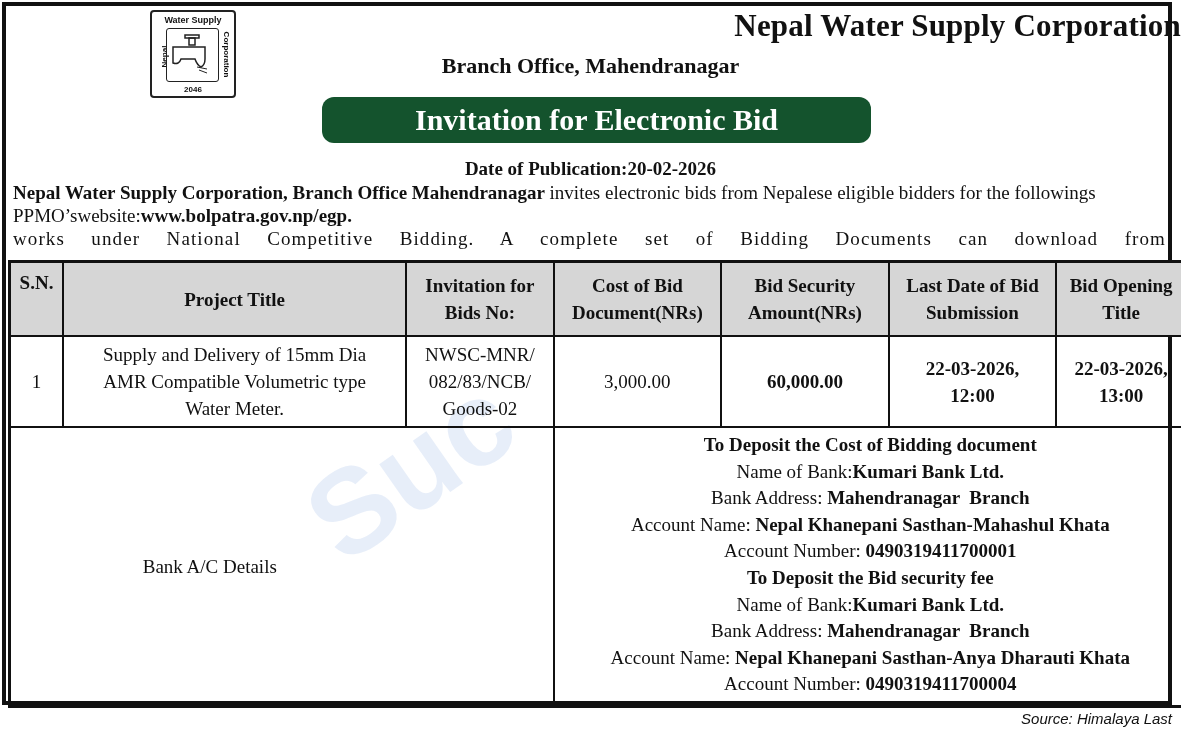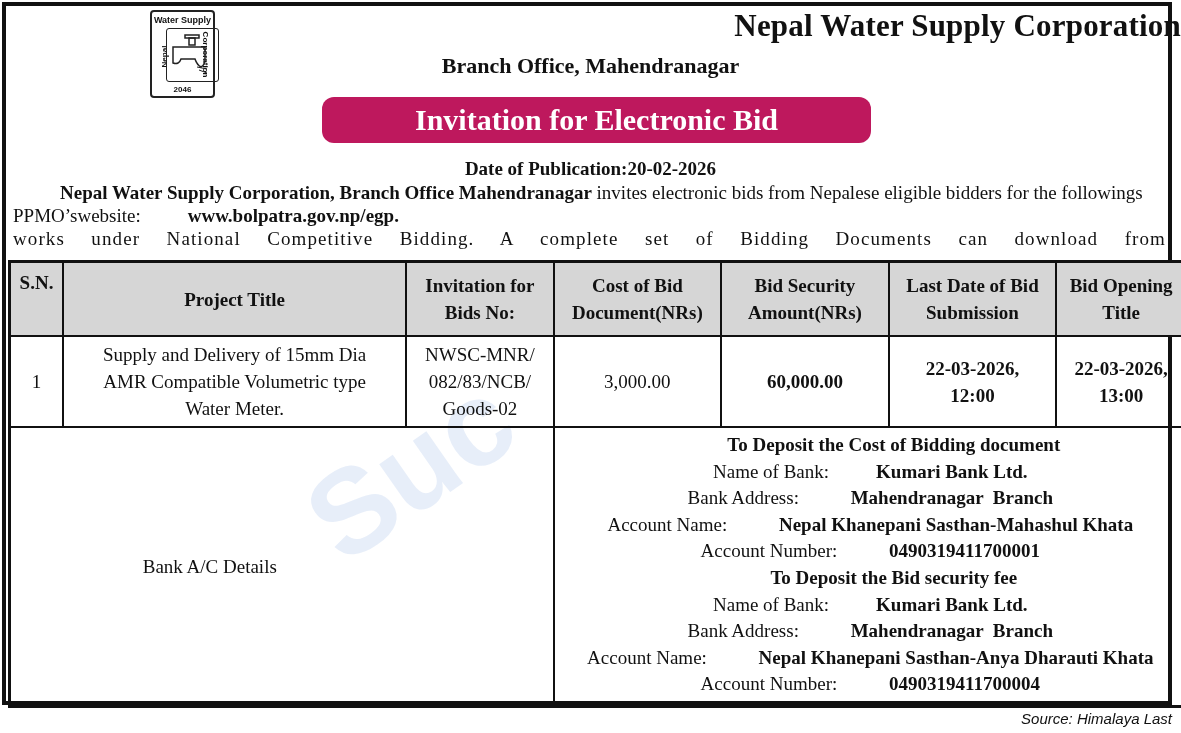--- a/index.html
+++ b/index.html
@@ -2,49 +2,49 @@
 <html><head>
   <meta charset="utf-8">
   <style>
     html, body { margin: 0; padding: 0; background: #ffffff; }
     body { width: 1181px; height: 733px; position: relative; overflow: hidden;
            font-family: "Liberation Serif", "DejaVu Serif", serif; color: #111; }
 
     .frame { position: absolute; left: 2px; top: 2px; width: 1170px; height: 703px;
              border: 4px solid #111; box-sizing: border-box; background: #fff; }
 
-    .logo { position: absolute; left: 150px; top: 10px; width: 65px; height: 88px;
+    .logo { position: absolute; left: 150px; top: 10px; width: 86px; height: 88px;
             border: 2px solid #222; border-radius: 4px; box-sizing: border-box; background:#fff; }
     .logo-top { position: absolute; top: 3px; left: 0; right: 0; text-align: center;
                 font-family: "Liberation Sans", "DejaVu Sans", sans-serif; font-size: 9px; font-weight: bold; }
     .logo-bottom { position: absolute; bottom: 2px; left: 0; right: 0; text-align: center;
                    font-family: "Liberation Sans", "DejaVu Sans", sans-serif; font-size: 8px; font-weight: bold; }
     .logo-left { position: absolute; left: -8px; top: 40px; transform: rotate(-90deg);
                  font-family: "Liberation Sans", "DejaVu Sans", sans-serif; font-size: 8px; font-weight: bold; width: 40px; text-align:center;}
     .logo-right { position: absolute; right: -22px; top: 38px; transform: rotate(90deg);
                   font-family: "Liberation Sans", "DejaVu Sans", sans-serif; font-size: 8px; font-weight: bold; width: 60px; text-align:center;}
     .logo-inner { position: absolute; left: 14px; top: 16px; width: 53px; height: 54px;
                   border: 1.5px solid #222; border-radius: 3px; box-sizing: border-box; }
 
     .org-title { position: absolute; left: 0; right: 0; top: 8px; text-align: right;
                  font-size: 31px; font-weight: bold; letter-spacing: 0.2px; }
     .org-sub { position: absolute; left: 0; right: 0; top: 53px; text-align: center;
                font-size: 22px; font-weight: bold; }
 
     .banner { position: absolute; left: 322px; top: 97px; width: 549px; height: 46px;
-              background: #be185d; border-radius: 12px; color: #fff; text-align: center;
+              background: #14532d; border-radius: 12px; color: #fff; text-align: center;
               font-size: 30px; font-weight: bold; line-height: 46px; }
 
     .pub-date { position: absolute; left: 0; right: 0; top: 158px; text-align: center;
                 font-size: 19px; font-weight: bold; }
 
     .intro { position: absolute; left: 13px; width: 1153px; top: 181px; font-size: 19px; line-height: 23px; }
     .intro .line { display: block; white-space: nowrap; }
     .intro .justify { text-align: justify; text-align-last: justify; white-space: normal; }
-    .b { font-weight: bold; margin-left: 47px; }
+    .b { font-weight: bold; }
 
     table.bids { position: absolute; left: 8px; top: 260px; width: 1180px; border-collapse: collapse;
                  font-size: 19px; }
     table.bids td, table.bids th { border: 2px solid #111; text-align: center; vertical-align: middle; }
     table.bids { border: 3px solid #111; }
     table.bids th { background: #d6d6d6; font-weight: bold; line-height: 27px; height: 66px; padding: 0 2px; }
     table.bids tr.row1 td { height: 87px; line-height: 27px; }
     table.bids tr.bank td { height: 272px; }
     .bank-details { text-align: center; padding-left: 2px; line-height: 26.6px; vertical-align: top !important; padding-top: 4px; }
 

